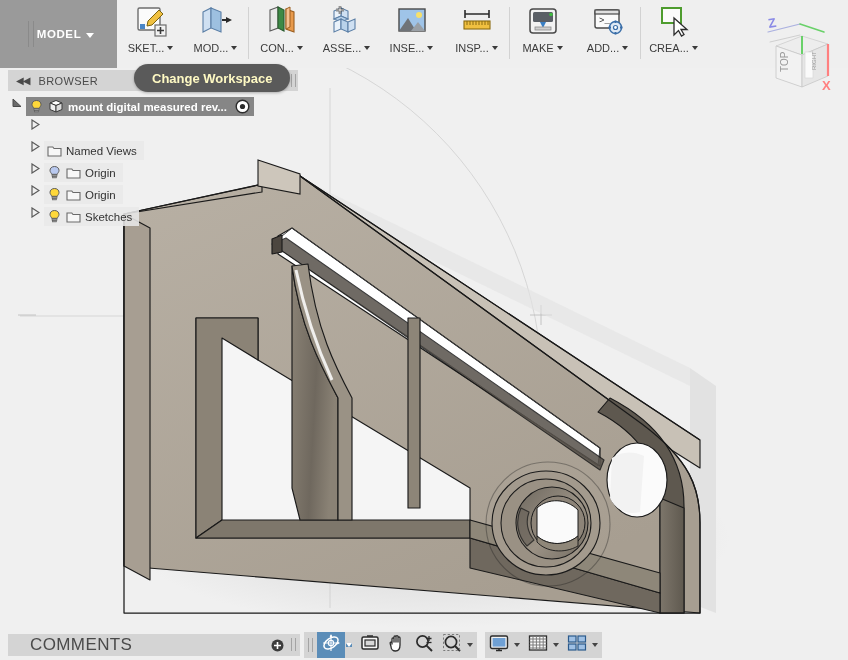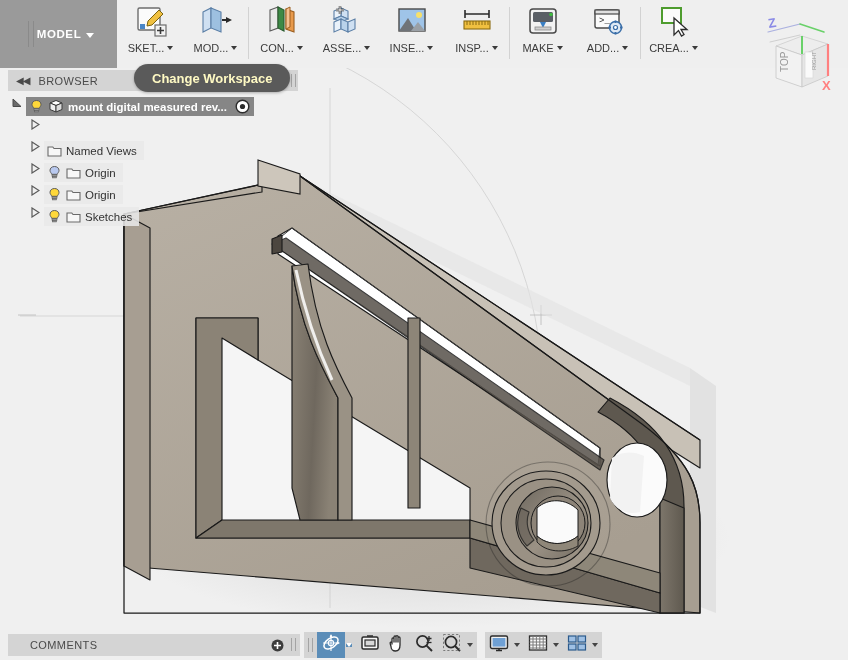--- a/index.html
+++ b/index.html
@@ -112,21 +112,21 @@
 
   
   #bottom{
     position:absolute; left:0; bottom:0; width:848px; height:30px; background:#efefef;
     display:flex; align-items:center;
   }
   #comments{
     margin-left:8px; width:292px; height:22px; background:#d4d4d4;
     display:flex; align-items:center; position:relative; cursor:pointer;
   }
-  #comments .ctitle{ color:#4a4a4a; font-size:11px; letter-spacing:.4px; margin-left:22px; }
+  #comments .ctitle{ color:#4a4a4a; font-size:17px; letter-spacing:.4px; margin-left:22px; }
   #comments .plus{ position:absolute; right:16px; top:4px; }
   #comments .cgrip{ position:absolute; right:4px; top:4px; width:5px; height:13px;
     border-left:1px solid #a4a4a4; border-right:1px solid #a4a4a4; }
 
   #navbar{ display:flex; align-items:center; height:26px; margin-left:4px; }
   .nav-grp{ display:flex; align-items:center; height:26px; background:#d4d4d4; }
   .nav-btn{
     height:26px; display:flex; align-items:center; justify-content:center;
     padding:0 4px; cursor:pointer;
   }

